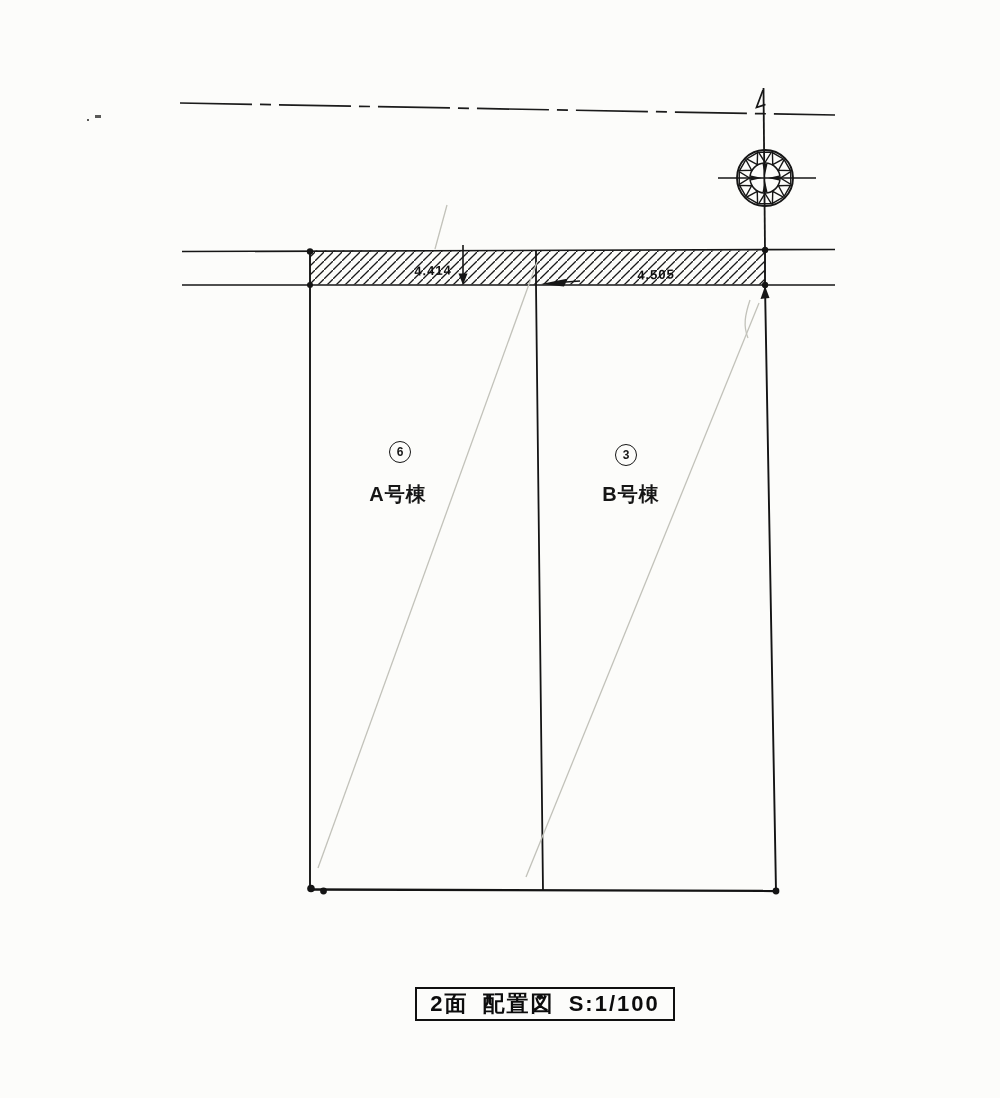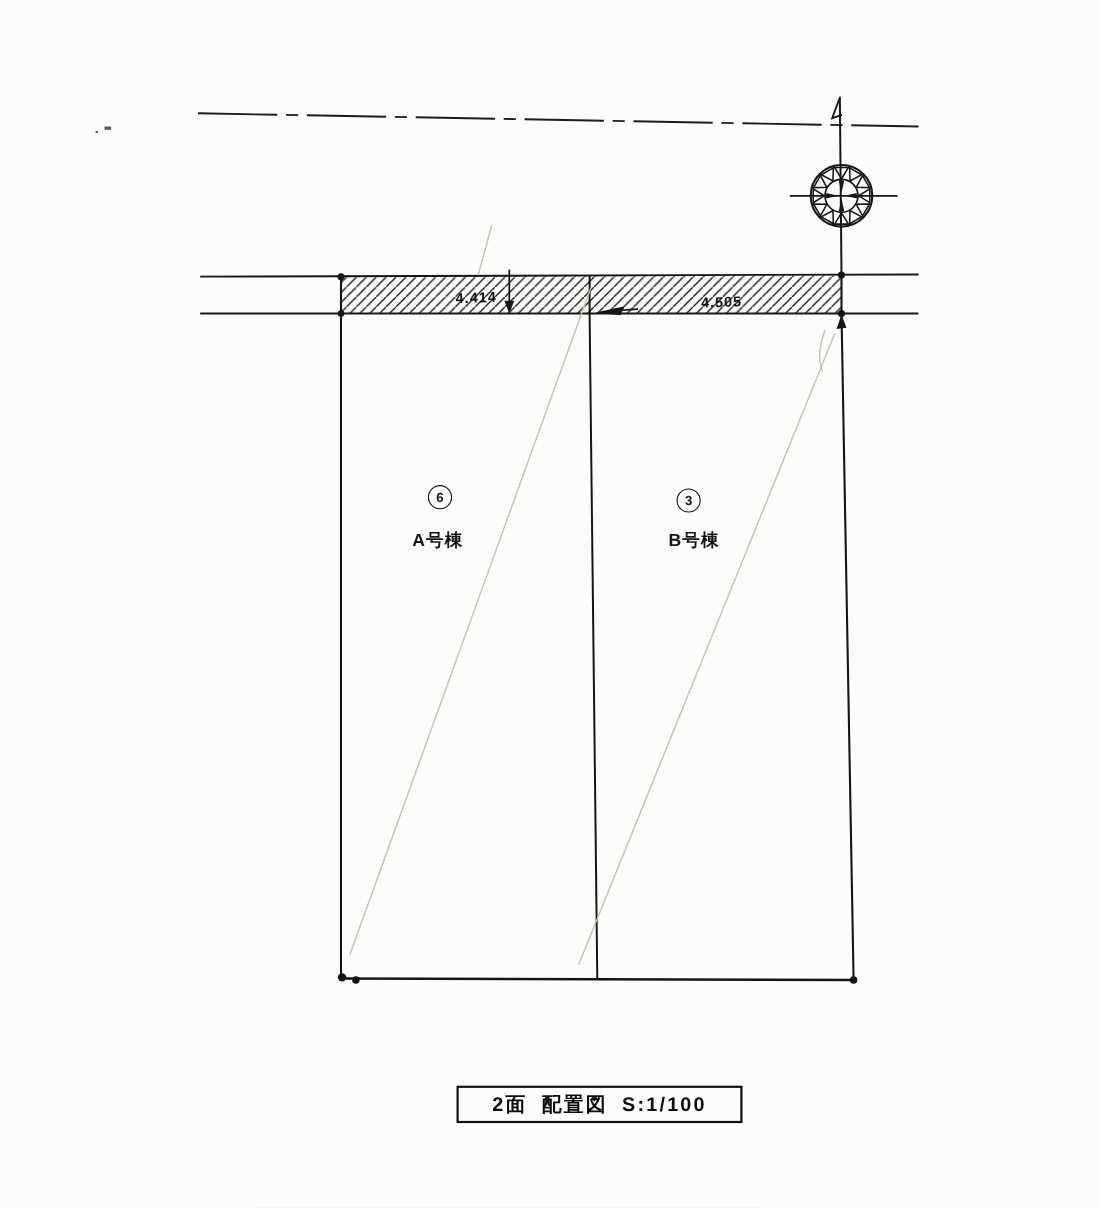--- a/index.html
+++ b/index.html
@@ -13,29 +13,29 @@
   .dim-label{
     font-size:13px;font-weight:bold;letter-spacing:1px;
     transform:rotate(-2deg);color:#101010;text-align:center;
   }
   .lot-badge{
     width:22px;height:22px;border:1.6px solid #161616;border-radius:50%;
     display:flex;align-items:center;justify-content:center;
     font-size:12px;font-weight:bold;background:transparent;box-sizing:border-box;
   }
   .bldg-label{
-    font-size:16px;font-weight:bold;letter-spacing:1px;text-align:center;width:110px;
+    font-size:20px;font-weight:bold;letter-spacing:1px;text-align:center;width:110px;
   }
   .title-box{
     position:absolute;left:415px;top:987px;width:260px;height:34px;
     border:2.4px solid #101010;box-sizing:border-box;
     display:flex;align-items:center;justify-content:center;background:#fcfcfa;
   }
   .title-box span{
-    font-size:18px;font-weight:bold;letter-spacing:2px;word-spacing:6px;
+    font-size:22px;font-weight:bold;letter-spacing:2px;word-spacing:6px;
     white-space:nowrap;color:#0c0c0c;
   }
   .speck{position:absolute;background:#5a5a58;}
 </style>
 </head>
 <body>
 
 <div class="canvas">
 
   <svg class="linework" width="1000" height="1098" viewBox="0 0 1000 1098">

